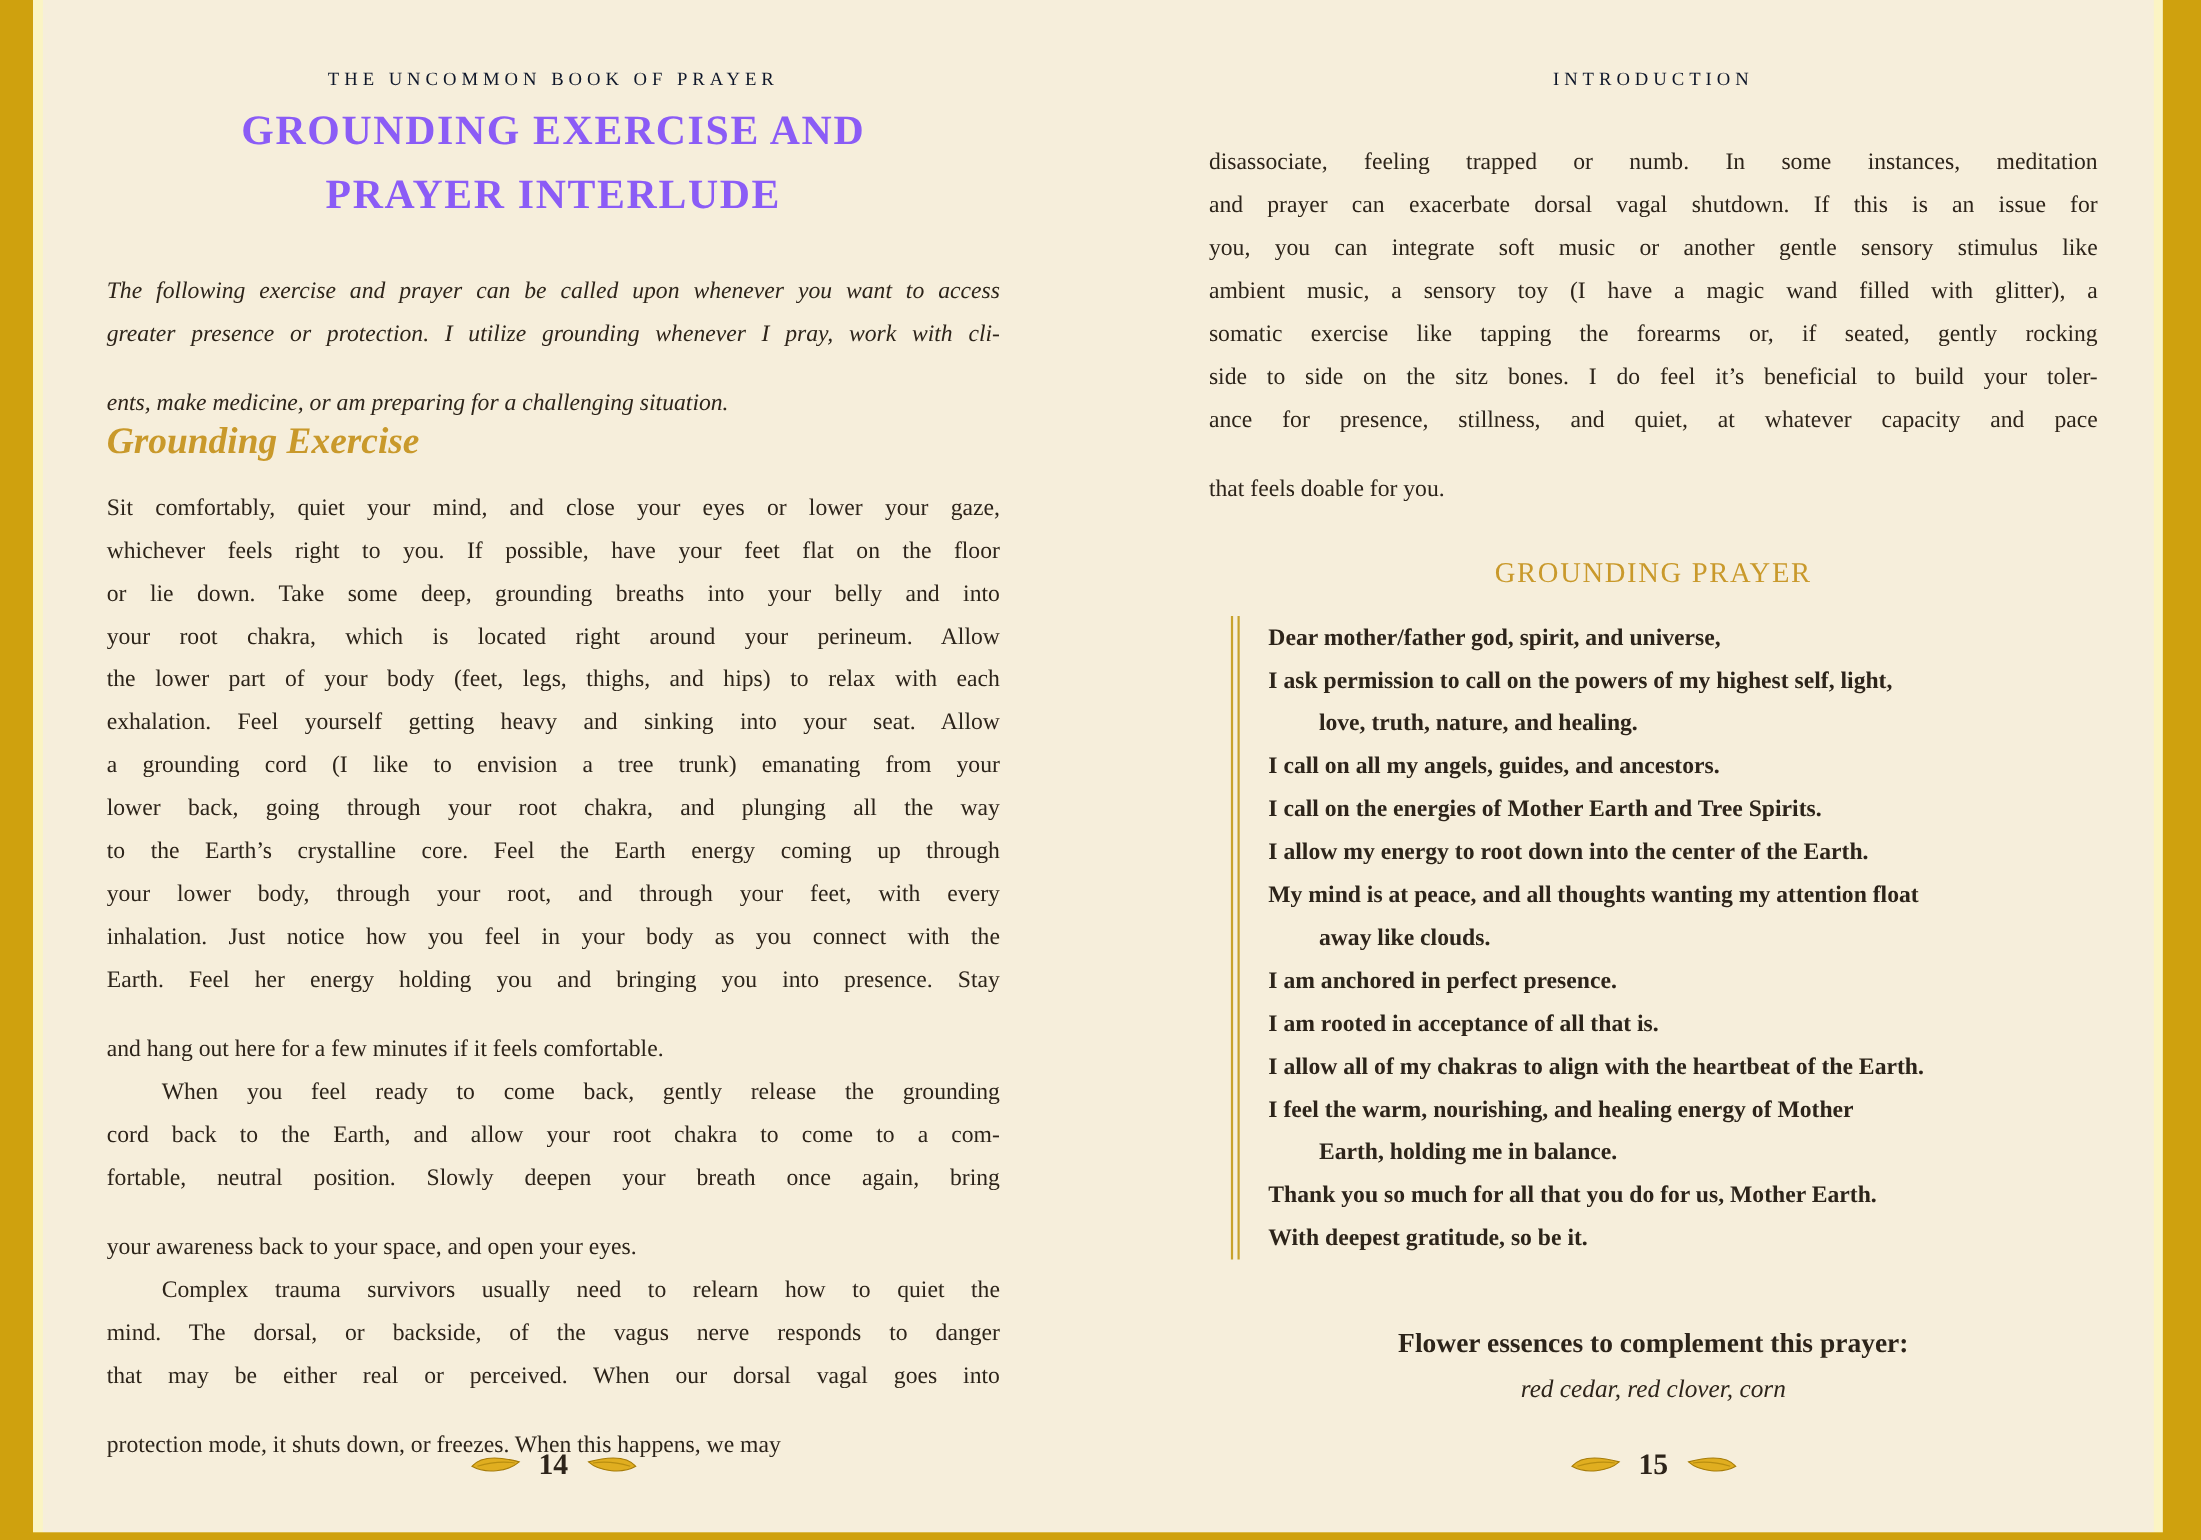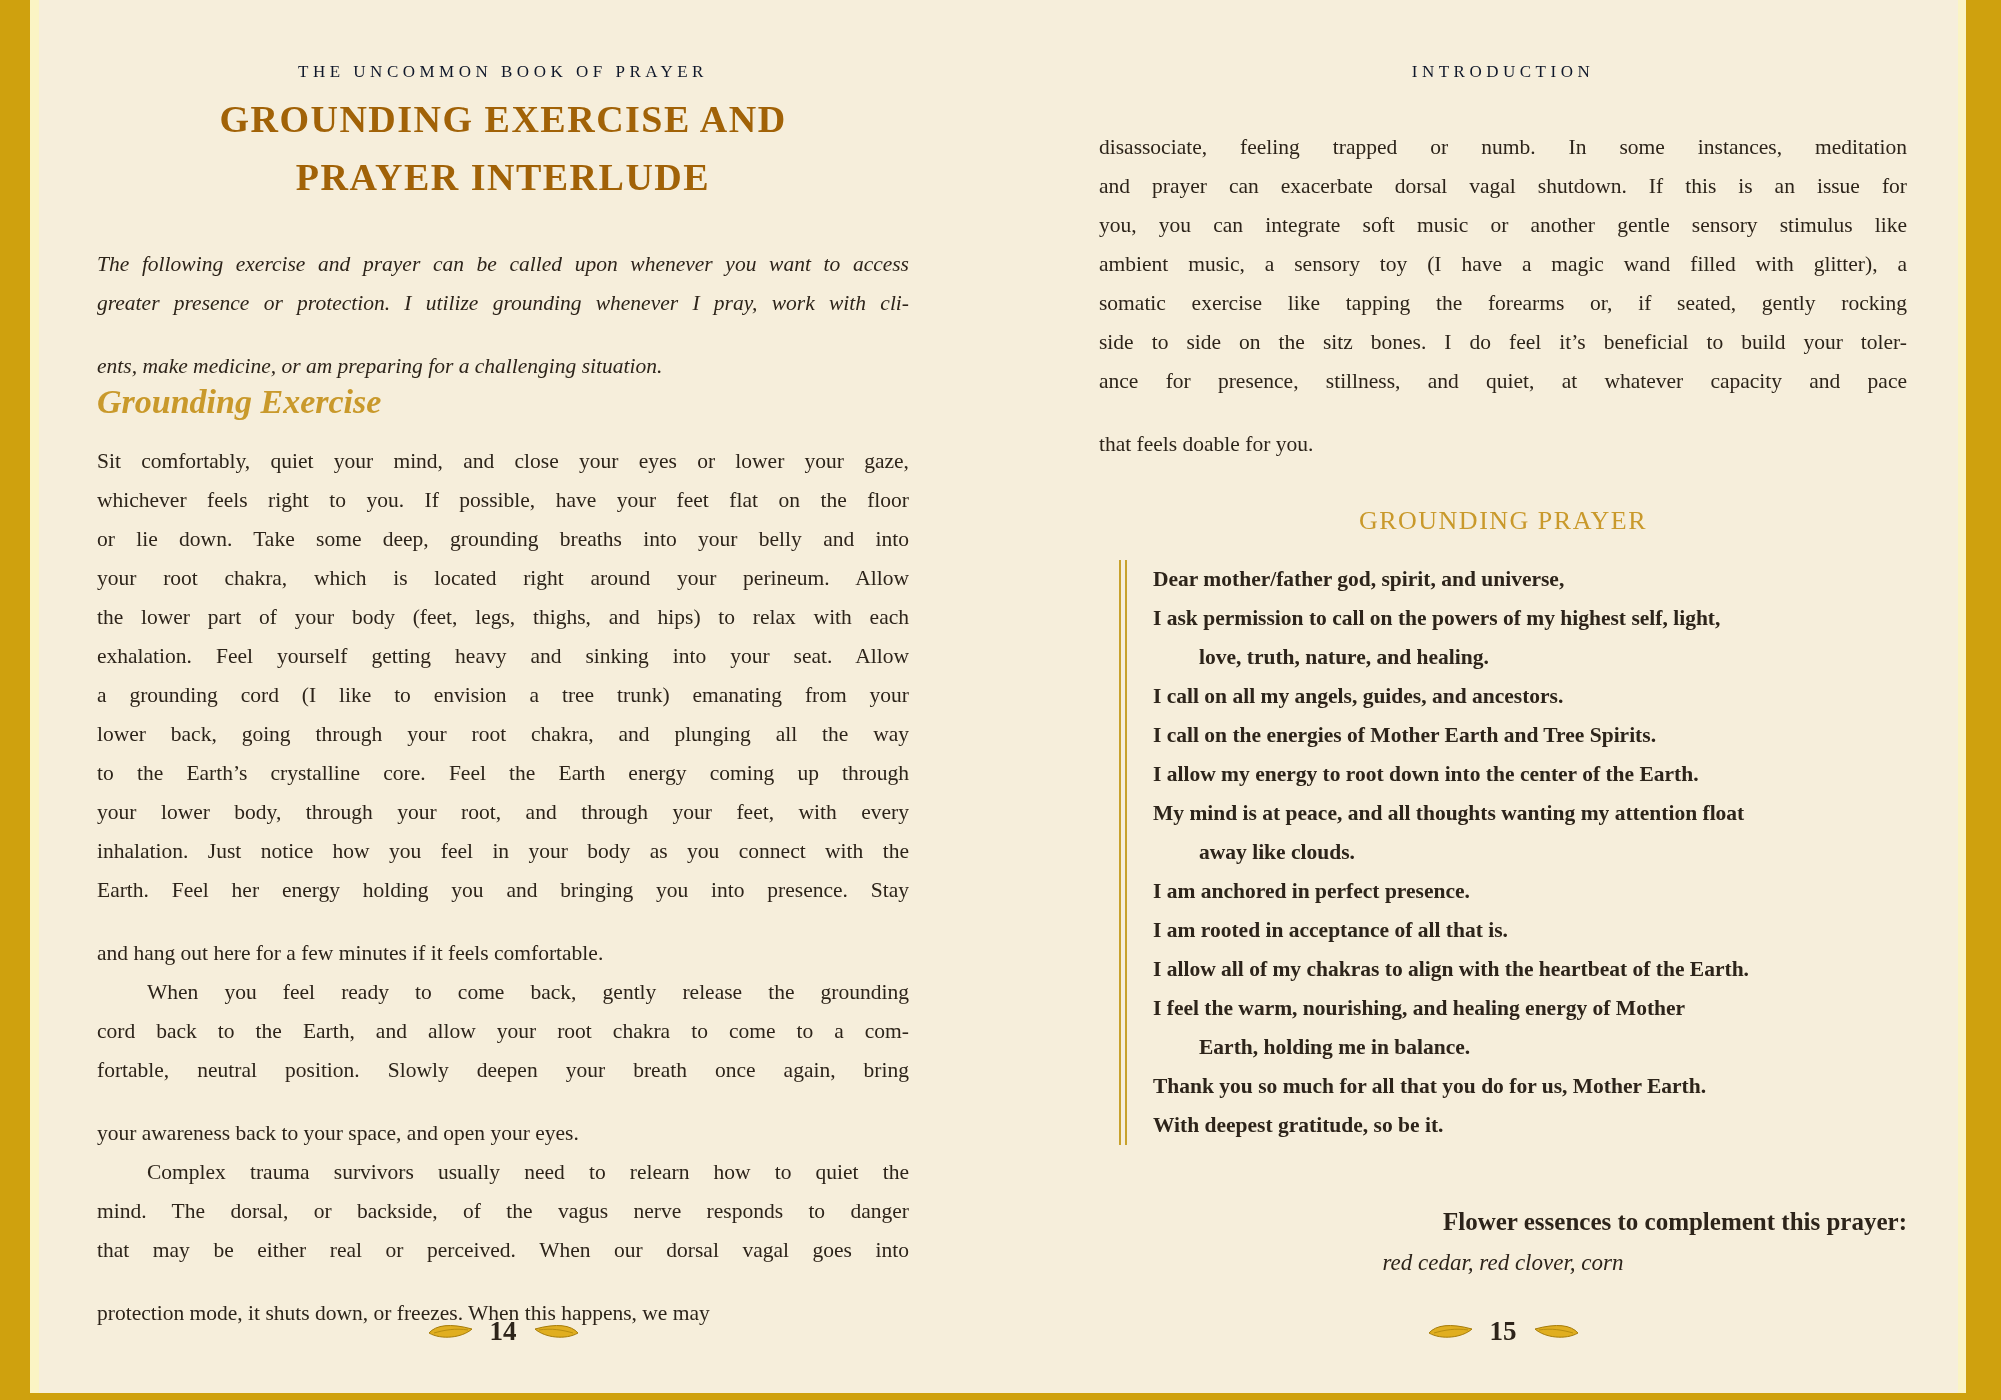--- a/index.html
+++ b/index.html
@@ -18,21 +18,21 @@
   .page { position:absolute; top:0; height:100%; }
   .page-left  { left:97px;  width:812px; }
   .page-right { left:1099px; width:808px; }
 
   .running-head {
     position:absolute; top:62px; width:100%; text-align:center;
     font-size:17px; letter-spacing:4.5px; color:#0f172a;
   }
   .chapter-title {
     position:absolute; top:90px; width:100%; margin:0; text-align:center;
-    color:#a16207; font-size:38px; line-height:58px; font-weight:bold; letter-spacing:1.5px;
+    color:#8b5cf6; font-size:38px; line-height:58px; font-weight:bold; letter-spacing:1.5px;
   }
   .title-line { display:block; }
 
   .intro { position:absolute; top:245px; width:100%; font-style:italic; font-size:21.5px; line-height:39px; }
 
   .jline { text-align:justify; text-align-last:justify; }
   .intro .jline:last-child,
   .para .jline:last-child { text-align-last:left;margin-top:24px; }
   .para + .para .jline:first-child { text-indent:50px; }
 
@@ -53,21 +53,21 @@
     border-left:2px solid #C8A22C;
     font-weight:bold; font-size:21.5px; line-height:39px;
   }
   .prayer-block::before {
     content:""; position:absolute; left:4px; top:0; bottom:0; width:2px; background:#C8A22C;
   }
   .prayer-line { white-space:nowrap; }
   .prayer-line.cont { padding-left:46px; }
 
   .essences-label {
-    position:absolute; top:1208px; width:100%; margin:0; text-align:right;
+    position:absolute; top:1208px; width:100%; margin:0; text-align:center;
     font-weight:bold; font-size:25px;
   }
   .essences {
     position:absolute; top:1250px; width:100%; text-align:center;
     font-style:italic; font-size:23px;
   }
 
   .folio {
     position:absolute; top:1316px; width:100%;
     display:flex; align-items:center; justify-content:center; gap:16px;

